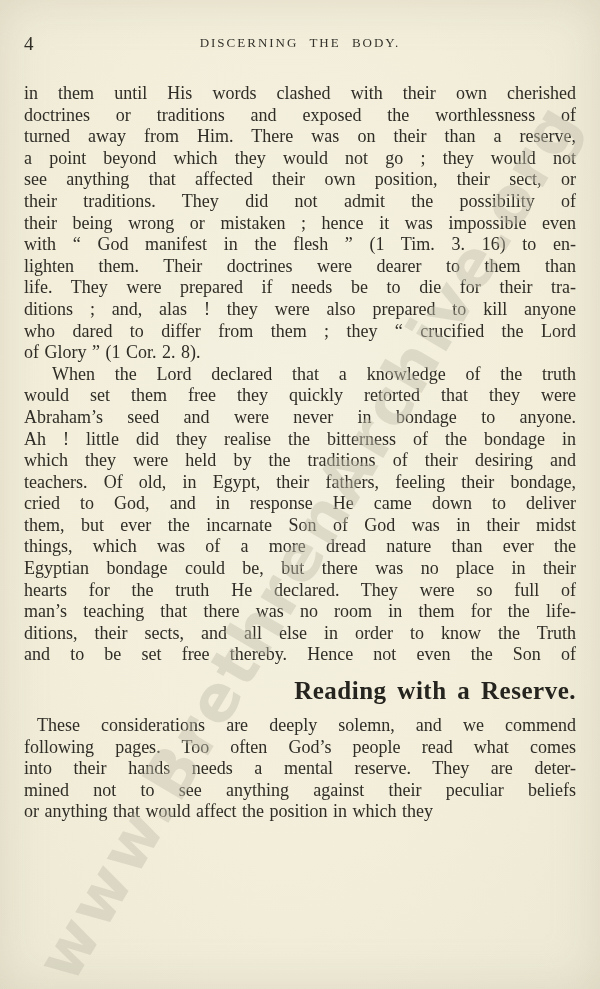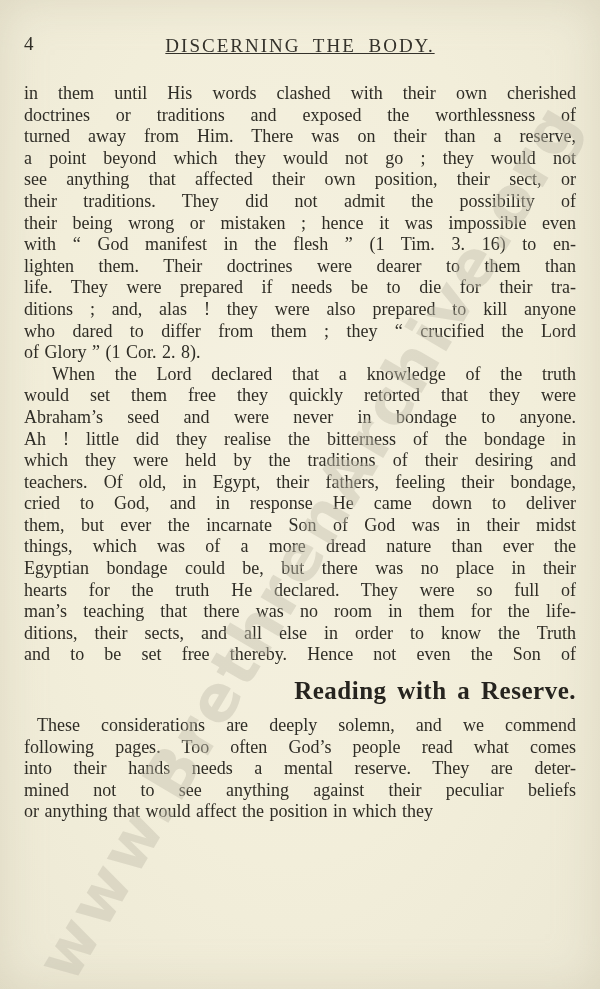--- a/index.html
+++ b/index.html
@@ -22,25 +22,24 @@
     position: relative;
     height: 24px;
   }
   .page-num {
     position: absolute; left: 0; top: 0;
     font-size: 19px;
   }
   .running-title {
     position: absolute; left: 0; right: 0; top: 2px;
     text-align: center;
-    font-size: 19px;
+    font-size: 13px;
     letter-spacing: 2px;
     word-spacing: 6px;
     color: #34322b;
-    text-decoration: underline;
   }
   main { margin-top: 26px; position: relative; z-index: 1; }
   .para { margin: 0; }
   .line {
     font-size: 18px;
     line-height: 21.6px;
     height: 21.6px;
     overflow: hidden;
     text-align: justify;
     text-align-last: justify;

